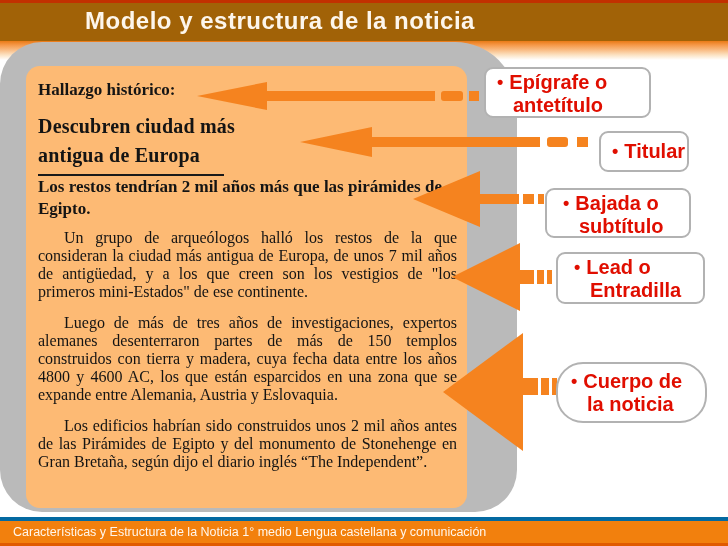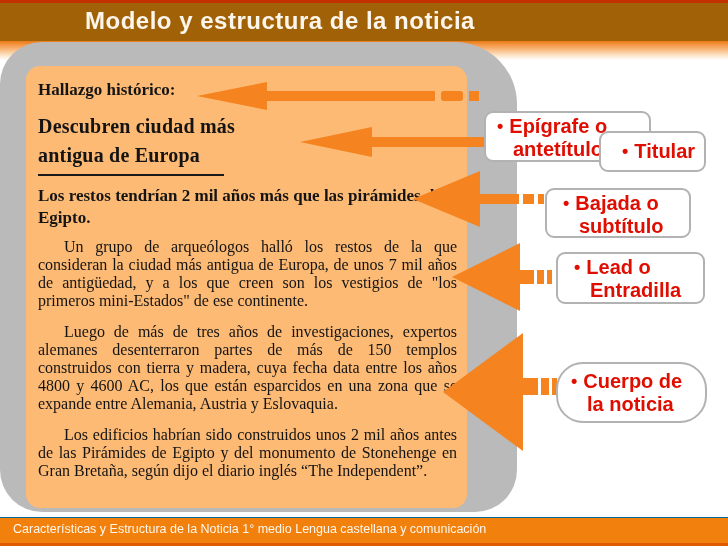--- a/index.html
+++ b/index.html
@@ -18,21 +18,21 @@
   
   .gray-panel { position:absolute; left:0; top:42px; width:517px; height:470px;
     background:#bababa; border-radius:42px 62px 42px 42px; }
   .doc { position:absolute; left:26px; top:66px; width:441px; height:442px;
     background:#fdba74; border-radius:14px; padding:14px 10px 0 12px;
     font-family:"Liberation Serif", serif; color:#141414; }
   .epigraph { font-size:17px; font-weight:bold; line-height:20px; }
   .headline { margin-top:12px; font-size:20px; font-weight:bold; line-height:29px; letter-spacing:0.2px; }
   .headline span { display:block; }
   .headline-underline { width:186px; height:2px; background:#1a1a1a; margin-top:4px; }
-  .subtitle { margin-top:9px; max-width:405px; font-size:17px; font-weight:bold; line-height:22px; }
+  .subtitle { max-width:405px; font-size:17px; font-weight:bold; line-height:22px; }
   .body-par { font-size:16px; line-height:18px; text-align:justify; text-indent:26px; }
   .p1 { margin-top:9px; }
   .p2 { margin-top:13px; }
   .p3 { margin-top:13px; }
 
   
   .tri { position:absolute; width:0; height:0; border-style:solid;
     border-color:transparent #f5831f transparent transparent; }
   .bar { position:absolute; background:#f5831f; }
   .a1-head { left:197px; top:82px;  border-width:14px 70px 14px 0; }
@@ -54,29 +54,29 @@
   .a5-head { left:443px; top:333px; border-width:59px 80px 59px 0; }
   .a5-shaft{ left:498px; top:378px; width:40px;  height:17px; }
   .a5-d1   { left:541px; top:378px; width:8px;   height:17px; }
   .a5-d2   { left:552px; top:378px; width:5px;   height:17px; }
 
   
   .lbl { position:absolute; background:#ffffff; border:2px solid #b2b2b2; border-radius:9px;
     color:#e00e00; font-weight:bold; font-size:20px; line-height:23px; }
   .lbl .indent { display:block; margin-left:16px; }
   .bullet { font-size:18px; margin-right:6px; vertical-align:1px; }
-  .lbl1 { left:484px; top:67px;  width:167px; height:51px; padding:2px 4px 2px 11px;margin-top:44px; }
-  .lbl2 { left:599px; top:131px; width:107px; height:41px; padding:7px 4px 2px 21px; }
+  .lbl1 { left:484px; top:67px;  width:167px; height:51px; padding:2px 4px 2px 11px; }
+  .lbl2 { left:599px; top:131px; width:90px; height:41px; padding:7px 4px 2px 11px; }
   .lbl3 { left:545px; top:188px; width:146px; height:50px; padding:2px 4px 2px 16px; }
   .lbl4 { left:556px; top:252px; width:149px; height:52px; padding:2px 4px 2px 16px; }
   .lbl5 { left:556px; top:362px; width:151px; height:61px; padding:6px 4px 2px 13px;border-radius:27px; }
 
   
   .footer { position:absolute; left:0; bottom:0; width:728px; height:29px; background:#f2800d;
-    border-top:1px solid #0369a1; border-bottom:3px solid #e05a00; }
+    border-top:4px solid #0369a1; border-bottom:3px solid #e05a00; }
   .footer-text { position:absolute; left:13px; top:4px; font-size:12.5px; color:#fff6ec; }
   .footer-link { position:absolute; right:9px; top:3px; cursor:pointer;
     font-family:"DejaVu Sans Mono", monospace; font-weight:bold; font-size:11.5px;
     letter-spacing:1px; color:#ffffff; }
   .footer-link .chev { font-size:13px; margin-right:5px; letter-spacing:0; }
 </style>
 </head>
 <body>
 
 <div class="slide">

